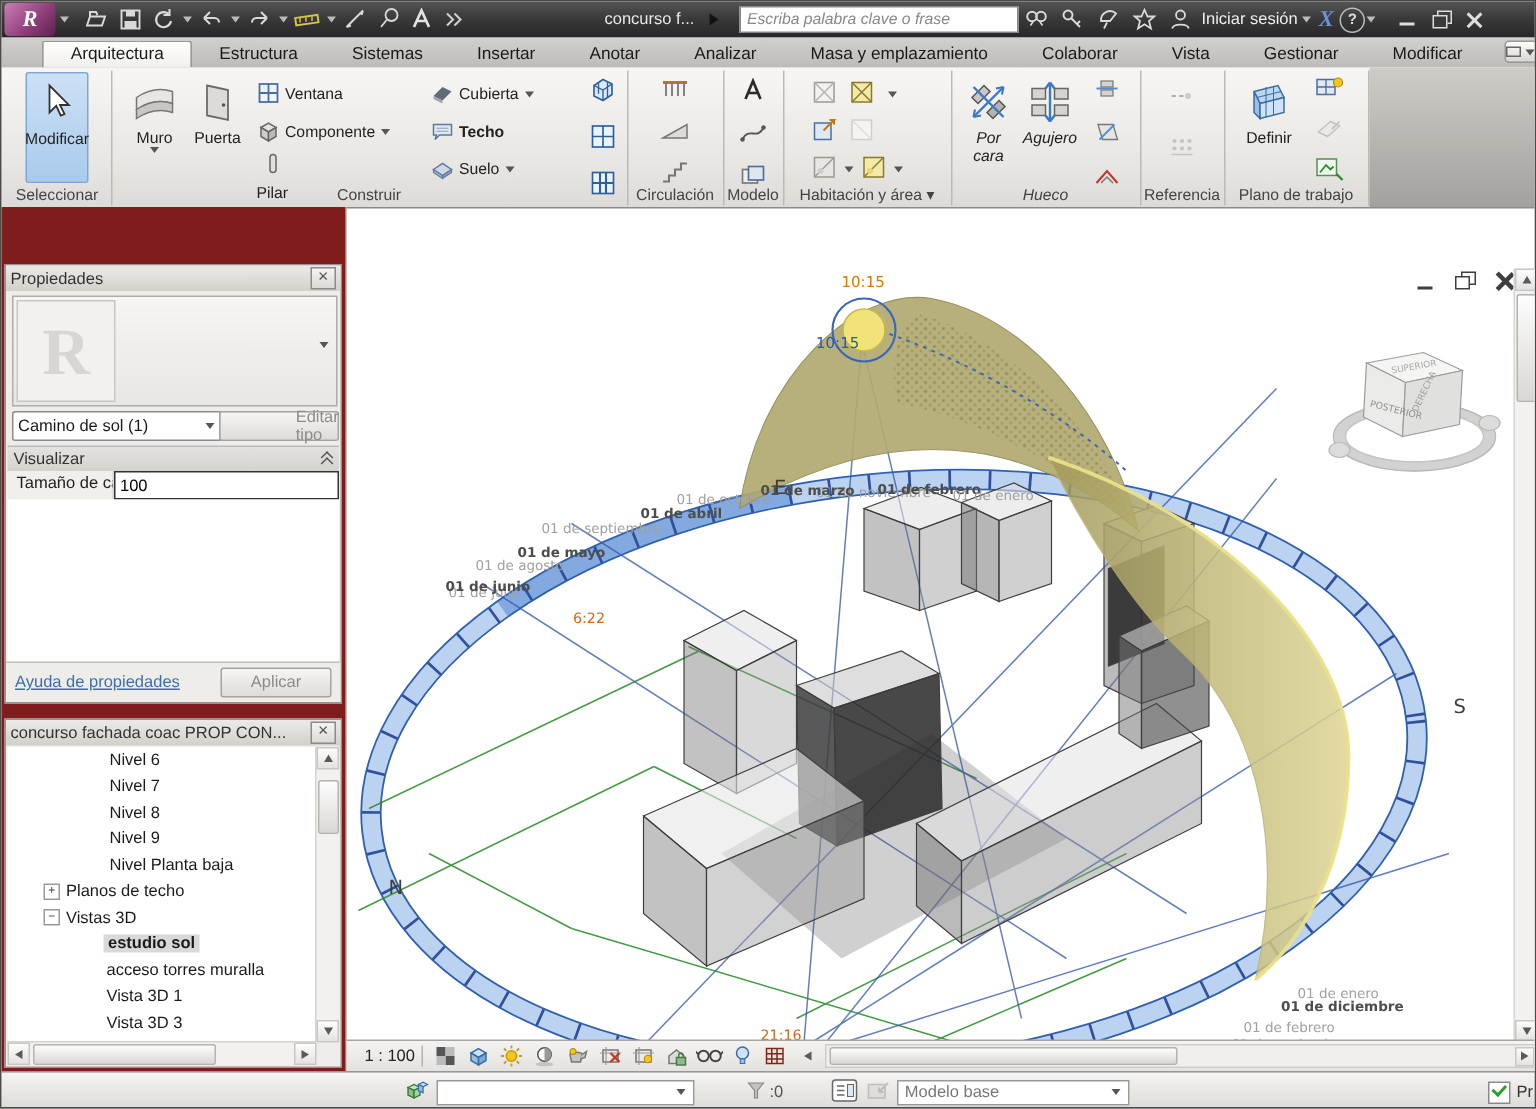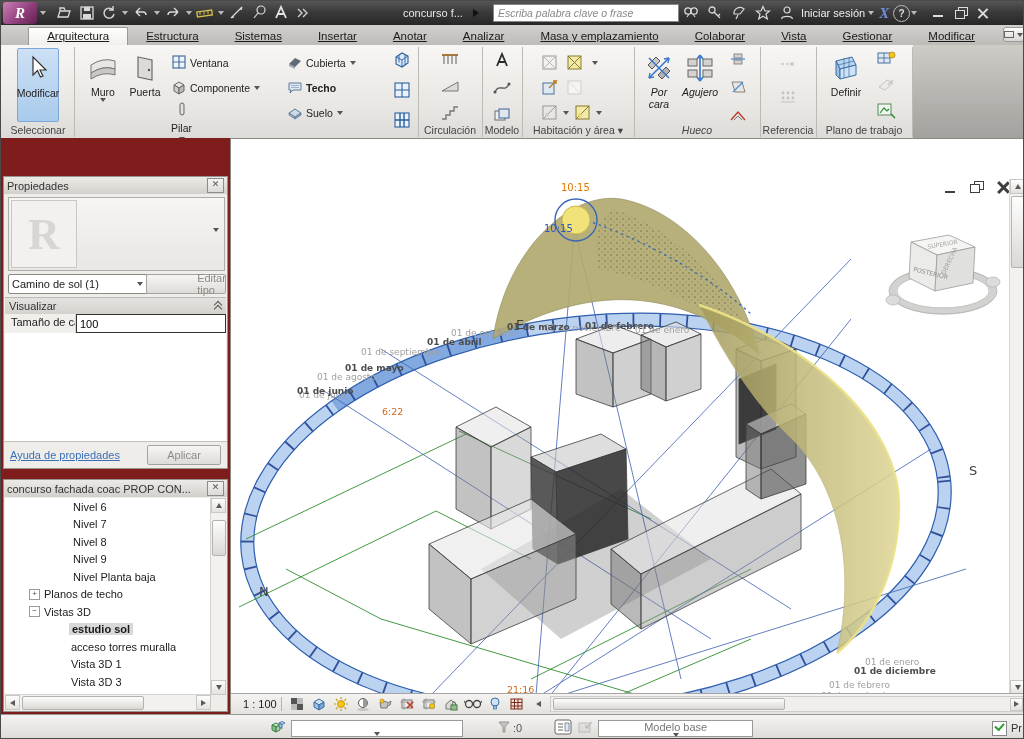--- a/index.html
+++ b/index.html
@@ -22,21 +22,21 @@
   .helpq{width:15px;height:15px;border:1px solid #bbb;border-radius:50%;display:flex;align-items:center;justify-content:center;color:#ddd;font-size:10px;font-weight:bold;}
   .winbtns{display:flex;gap:8px;margin-left:14px;margin-right:8px;align-items:center;}
   .wb{width:14px;height:12px;position:relative;}
   .wb-min::after{content:"";position:absolute;left:1px;bottom:2px;width:10px;height:2px;background:#ddd;}
   .wb-rest::before{content:"";position:absolute;left:4px;top:0;width:8px;height:7px;border:1.5px solid #ddd;}
   .wb-rest::after{content:"";position:absolute;left:1px;top:3px;width:8px;height:7px;border:1.5px solid #ddd;background:#3a3a3a;}
   .wb-close::before,.wb-close::after{content:"";position:absolute;left:6px;top:0;width:2px;height:13px;background:#ddd;}
   .wb-close::before{transform:rotate(45deg);} .wb-close::after{transform:rotate(-45deg);}
   
   #tabbar{position:absolute;left:0;top:24px;width:1024px;height:20px;background:linear-gradient(#d2d0cd,#bebcb9);display:flex;align-items:flex-end;font-size:11.5px;color:#1a1a1a;}
-  .tab{padding:2px 18px 3px;margin-top:1px;cursor:default;white-space:nowrap;text-decoration:underline;}
+  .tab{padding:2px 18px 3px;margin-top:1px;cursor:default;white-space:nowrap;}
   .tab.active{background:linear-gradient(#ffffff,#f0efec);border:1px solid #9b9995;border-bottom:none;border-radius:2px 2px 0 0;}
   .tabtoggle{margin-left:10px;margin-bottom:3px;width:26px;height:13px;background:linear-gradient(#fdfdfd,#d8d6d3);border:1px solid #999;border-radius:3px;display:flex;align-items:center;justify-content:center;gap:2px;}
   .tabtoggle i{display:block;width:8px;height:5px;border:1px solid #666;}
   
   #ribbon{position:absolute;left:0;top:44px;width:1024px;height:93px;background:linear-gradient(#f7f6f4 0%,#e8e6e2 70%,#dddbd7 100%);border-bottom:1px solid #969490;}
   .rpanel{position:absolute;top:0;height:93px;}
   .rpanel::after{content:"";position:absolute;right:-2px;top:2px;bottom:1px;width:1px;background:#bdbab6;}
   .rlabel{position:absolute;left:0;right:0;bottom:0;height:15px;font-size:10.5px;color:#444;text-align:center;line-height:15px;white-space:nowrap;overflow:hidden;}
   .bigbtn{position:absolute;top:3px;width:40px;height:72px;display:flex;flex-direction:column;align-items:center;font-size:10.5px;color:#222;text-align:center;}
   .bigbtn .bico{height:36px;display:flex;align-items:center;justify-content:center;margin-top:2px;}
@@ -87,21 +87,21 @@
   .vb-close::before,.vb-close::after{content:"";position:absolute;left:7px;top:-1px;width:2.5px;height:15px;background:#3f3f3f;}
   .vb-close::before{transform:rotate(45deg);} .vb-close::after{transform:rotate(-45deg);}
   .vvscroll{position:absolute;right:0;top:40px;width:15px;height:516px;background:#f2f1ef;border-left:1px solid #d9d7d3;}
   
   #vcb{position:absolute;left:0;bottom:0;width:794px;height:20px;background:linear-gradient(#f4f3f1,#e4e2de);border-top:1px solid #a7a5a1;display:flex;align-items:center;font-size:11px;color:#222;}
   .vci{width:22px;height:18px;display:flex;align-items:center;justify-content:center;flex:none;}
   .vcb-sep{width:1px;height:14px;background:#b5b3af;margin:0 4px;}
   .htrack{height:14px;background:#f0efed;border:1px solid #cfcdc9;display:flex;align-items:center;flex:1;margin-right:1px;}
   
   #statusbar{position:absolute;left:0;top:713px;width:1024px;height:26px;background:linear-gradient(#f5f4f2,#dbd9d5);border-top:1px solid #9a9894;display:flex;align-items:center;font-size:11px;color:#555;}
-  .sb-combo{height:17px;background:#fff;border:1px solid #999;display:flex;align-items:center;justify-content:space-between;font-size:11px;color:#777;padding:0 4px;box-sizing:border-box;flex-direction:column;}
+  .sb-combo{height:17px;background:#fff;border:1px solid #999;display:flex;align-items:center;justify-content:space-between;font-size:11px;color:#777;padding:0 4px;box-sizing:border-box;}
   .chk{width:13px;height:13px;background:#fff;border:1px solid #8a8a8a;position:relative;margin-right:4px;}
   .chk::after{content:"";position:absolute;left:2px;top:1px;width:7px;height:4px;border-left:2px solid #2e9e2e;border-bottom:2px solid #2e9e2e;transform:rotate(-48deg);}
   svg text{font-family:"DejaVu Sans","Liberation Sans",sans-serif;}
 </style>
 </head>
 <body>
 
 <div id="app">
 
   <div id="titlebar">
@@ -325,20 +325,21 @@
             </svg></span>
         <span><svg width="18" height="18">
               <rect x="2" y="2" width="14" height="14" fill="#eaf2fb" stroke="#2c5f9e" stroke-width="1.1"></rect>
               <path d="M2 9 L16 9 M9 2 L9 16" stroke="#2c5f9e" stroke-width="1.1"></path>
             </svg></span>
         <span><svg width="18" height="18">
               <rect x="2" y="2" width="14" height="14" fill="#eaf2fb" stroke="#2c5f9e" stroke-width="1.1"></rect>
               <path d="M7 2 L7 16 M11 2 L11 16 M2 9 L16 9" stroke="#2c5f9e" stroke-width="1.4"></path>
             </svg></span>
       </div>
+      <div class="rlabel">Construir</div>
     </div>
 
     <div class="rpanel" style="left:418px;width:62px;">
       <div class="istack" style="left:20px;top:6px;">
         <span><svg width="20" height="16">
               <path d="M2 4 L18 4" stroke="#b07830" stroke-width="2"></path>
               <path d="M4 4 L4 13 M8 4 L8 13 M12 4 L12 13 M16 4 L16 13" stroke="#777" stroke-width="1.2"></path>
             </svg></span>
         <span><svg width="20" height="14">
               <path d="M2 12 L18 3 L18 12 Z" fill="#dddbd7" stroke="#777" stroke-width="1"></path>

